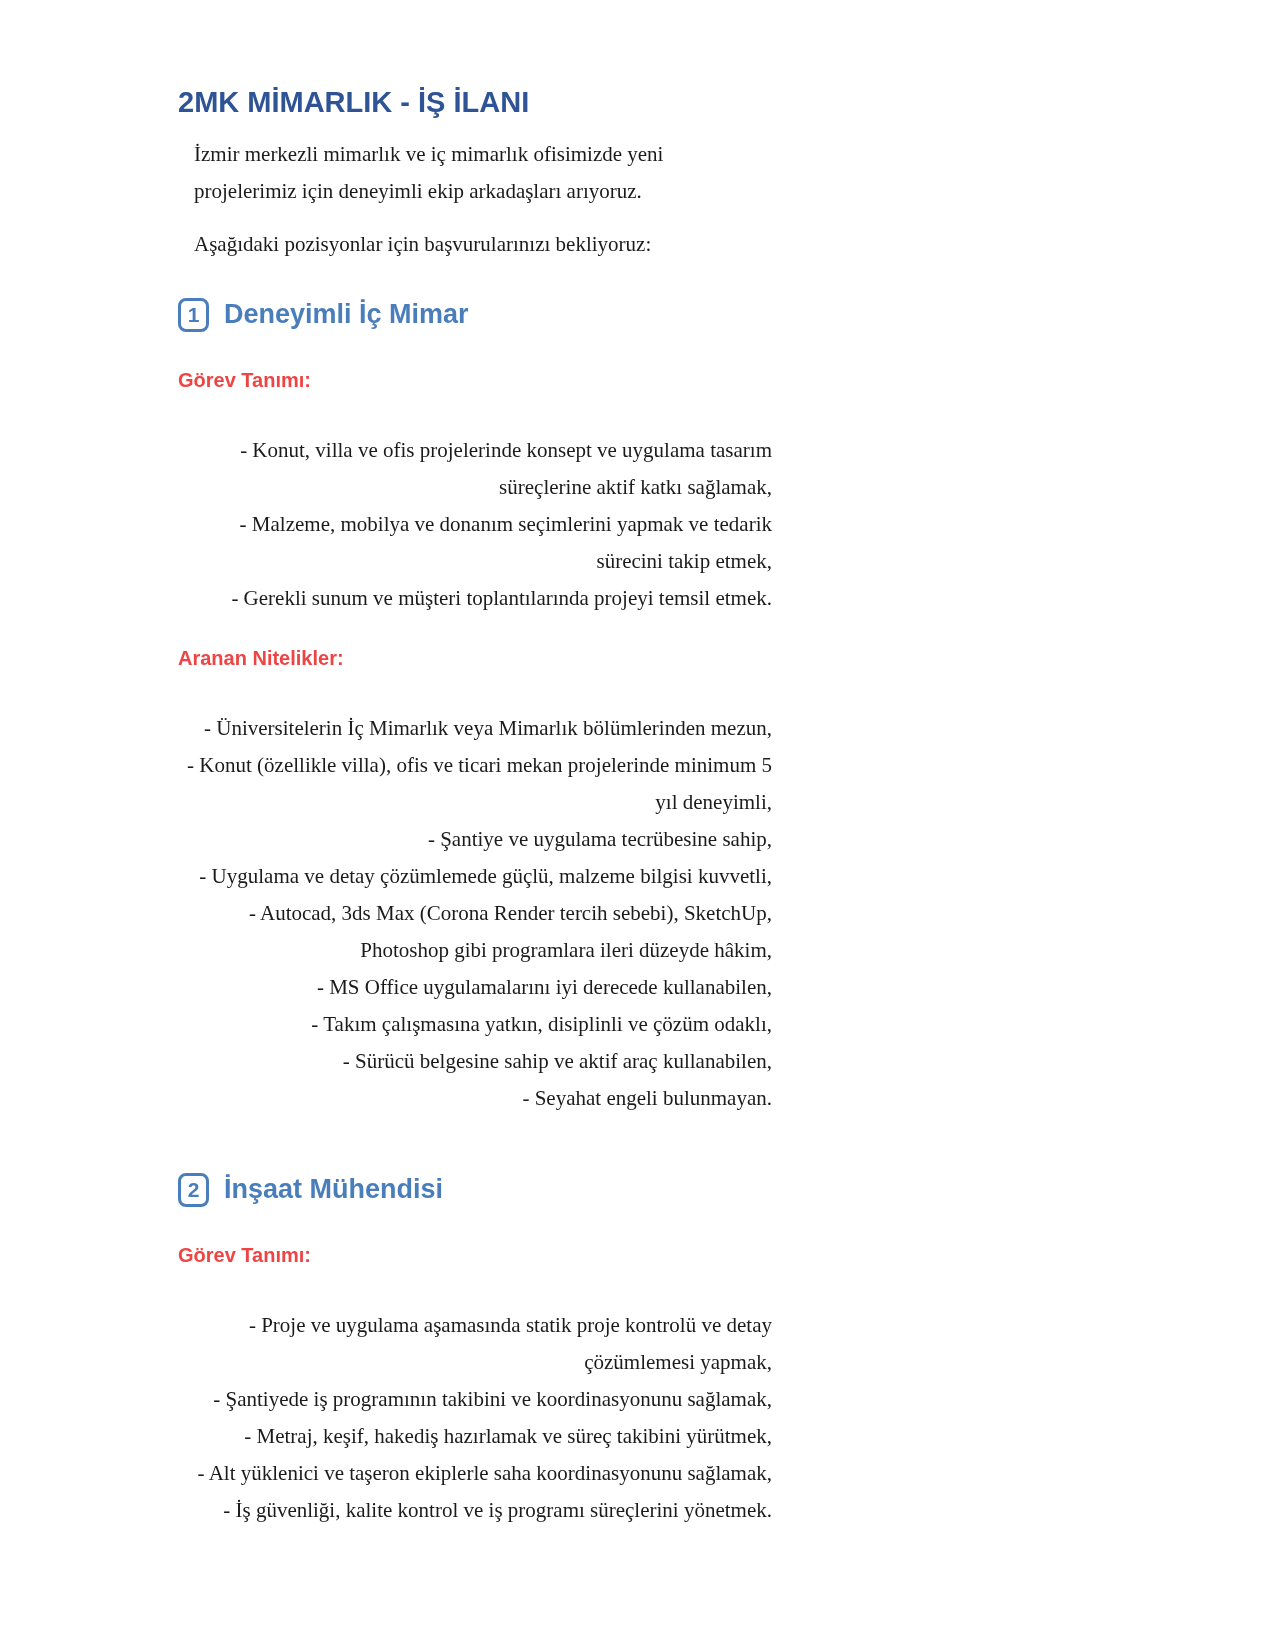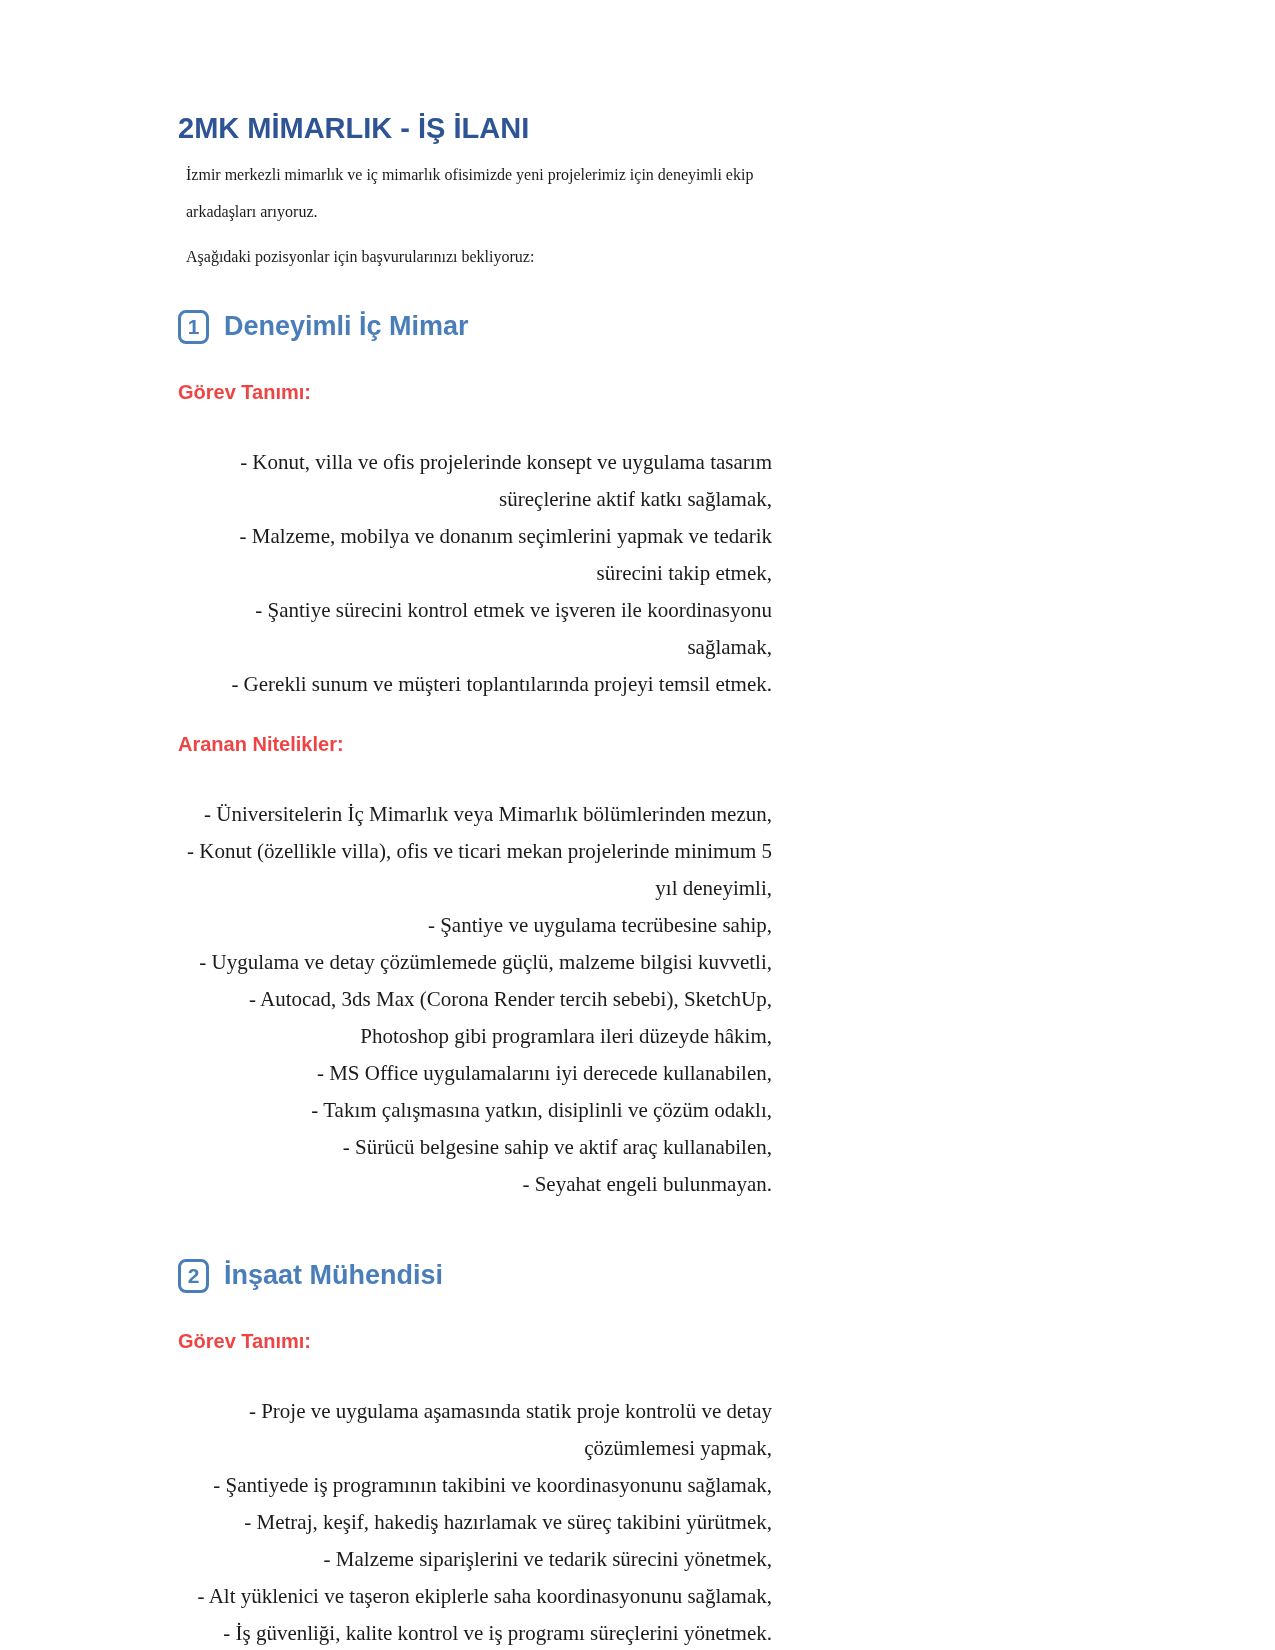--- a/index.html
+++ b/index.html
@@ -12,35 +12,35 @@
     height: 1650px;
     position: relative;
     font-family: "Liberation Serif", "DejaVu Serif", serif;
     color: #1b1b1b;
     -webkit-font-smoothing: antialiased;
   }
   .page {
     box-sizing: border-box;
     width: 1024px;
     height: 1650px;
-    padding: 111px 252px 0 178px;
+    padding: 85px 252px 0 178px;
     overflow: hidden;
   }
   h1.doc-title {
     margin: 0 0 10px 0;
     font-family: "Liberation Sans", "DejaVu Sans", sans-serif;
     font-size: 29px;
     font-weight: 700;
     letter-spacing: 0px;
     color: #2F5496;
     line-height: 1.2;
   }
   p.body-line {
-    margin: 8px;
-    font-size: 16px;
+    margin: 16px;
+    font-size: 21px;
     line-height: 37px;
   }
   .section-heading {
     display: flex;
     align-items: center;
     gap: 15px;
     margin-top: 35px;
   }
   .keycap {
     box-sizing: border-box;
@@ -97,21 +97,20 @@
 
   <div class="section-heading">
     <span class="keycap">1</span>
     <span class="h2-text">Deneyimli İç Mimar</span>
   </div>
 
   <h3 class="sub-label">Görev Tanımı:</h3>
   <div class="item-list">
     <p class="li">- Konut, villa ve ofis projelerinde konsept ve uygulama tasarım süreçlerine aktif katkı sağlamak,</p>
     <p class="li">- Malzeme, mobilya ve donanım seçimlerini yapmak ve tedarik sürecini takip etmek,</p>
-    <p class="li">- Şantiye sürecini kontrol etmek ve işveren ile koordinasyonu sağlamak,</p>
     <p class="li">- Gerekli sunum ve müşteri toplantılarında projeyi temsil etmek.</p>
   </div>
 
   <h3 class="sub-label after-list">Aranan Nitelikler:</h3>
   <div class="item-list">
     <p class="li">- Üniversitelerin İç Mimarlık veya Mimarlık bölümlerinden mezun,</p>
     <p class="li">- Konut (özellikle villa), ofis ve ticari mekan projelerinde minimum 5 yıl deneyimli,</p>
     <p class="li">- Şantiye ve uygulama tecrübesine sahip,</p>
     <p class="li">- Uygulama ve detay çözümlemede güçlü, malzeme bilgisi kuvvetli,</p>
     <p class="li">- Autocad, 3ds Max (Corona Render tercih sebebi), SketchUp, Photoshop gibi programlara ileri düzeyde hâkim,</p>
@@ -124,18 +123,17 @@
   <div class="section-heading" style="margin-top:56px;">
     <span class="keycap">2</span>
     <span class="h2-text">İnşaat Mühendisi</span>
   </div>
 
   <h3 class="sub-label">Görev Tanımı:</h3>
   <div class="item-list">
     <p class="li">- Proje ve uygulama aşamasında statik proje kontrolü ve detay çözümlemesi yapmak,</p>
     <p class="li">- Şantiyede iş programının takibini ve koordinasyonunu sağlamak,</p>
     <p class="li">- Metraj, keşif, hakediş hazırlamak ve süreç takibini yürütmek,</p>
-    <p class="li">- Malzeme siparişlerini ve tedarik sürecini yönetmek,</p>
     <p class="li">- Alt yüklenici ve taşeron ekiplerle saha koordinasyonunu sağlamak,</p>
     <p class="li">- İş güvenliği, kalite kontrol ve iş programı süreçlerini yönetmek.</p>
   </div>
 
 </div>
 
 </body></html>

